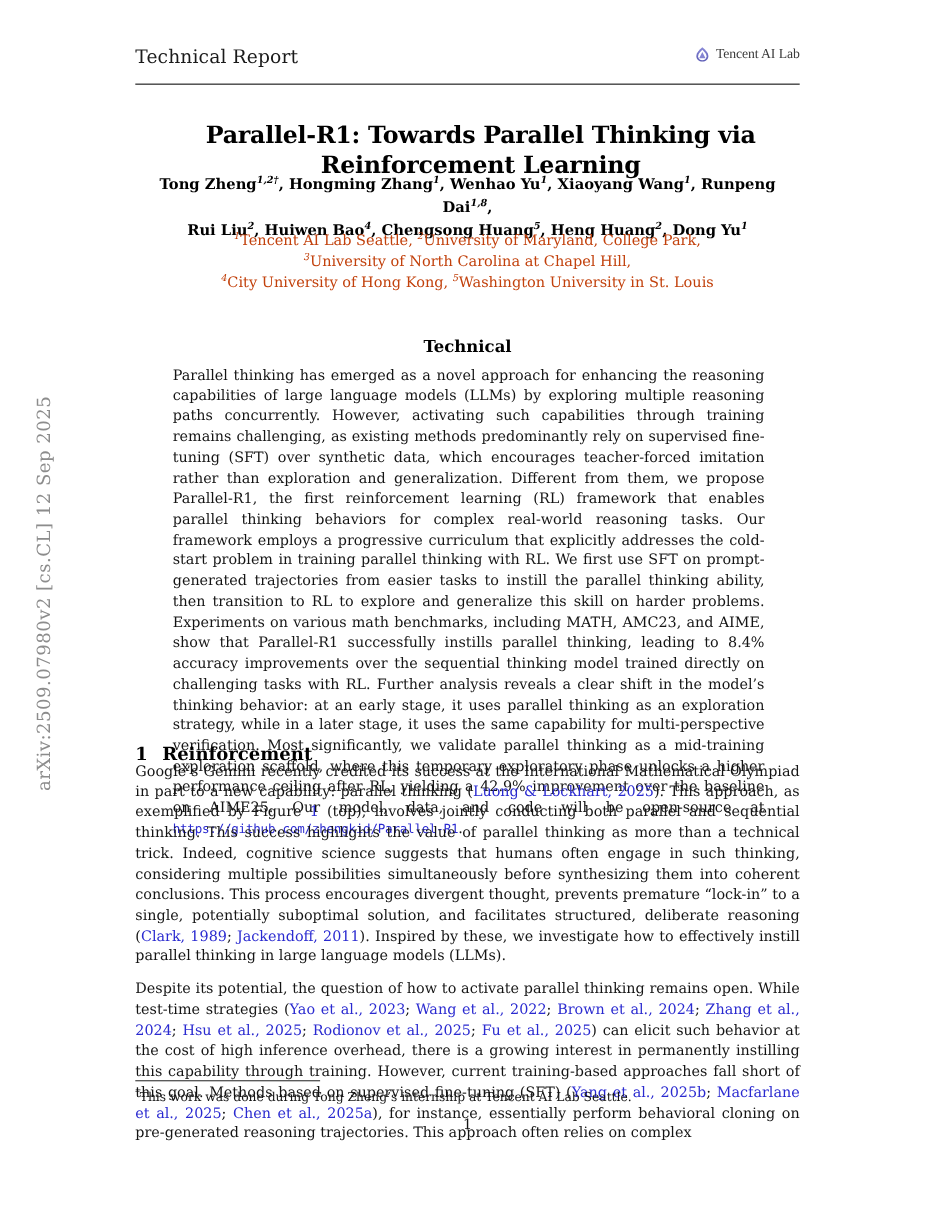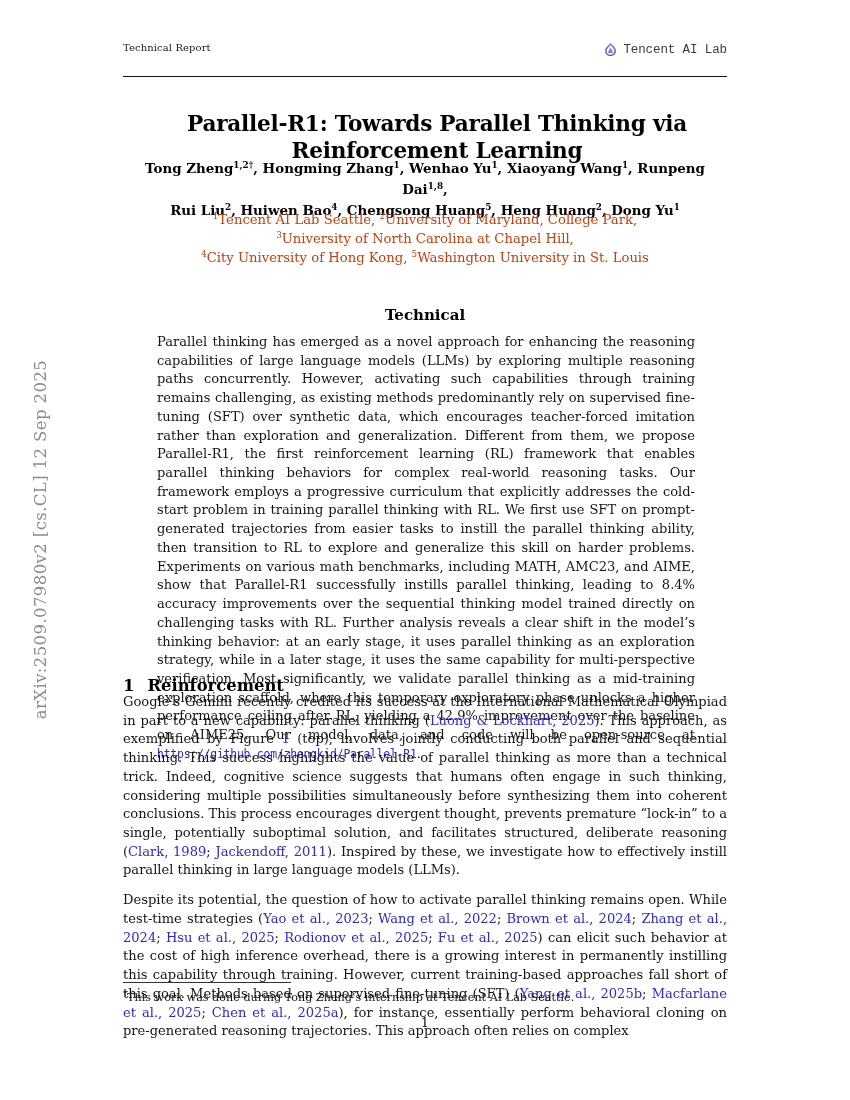--- a/index.html
+++ b/index.html
@@ -58,37 +58,37 @@
     width: 604px;
     height: 28px;
     display: flex;
     align-items: flex-start;
     justify-content: space-between;
     border-bottom: 1.6px solid #111;
     padding-bottom: 6px;
   }
   #header-left {
     font-family: "DejaVu Serif", serif;
-    font-size: 10px;
+    font-size: 17px;
     color: #1a1a1a;
     letter-spacing: 0.1px;
   }
   #header-right {
     display: flex;
     align-items: center;
     gap: 5px;
   }
   .logo-mark {
     width: 15px;
     height: 15px;
     flex: 0 0 auto;
     display: block;
   }
   #brand-text {
-    font-family: Liberation Mono, monospace;
+    font-family: Liberation Serif, serif;
     font-size: 12.5px;
     color: #3b3b3b;
     letter-spacing: -0.1px;
   }
 
   
   #paper-title {
     position: absolute;
     left: 12px;
     top: 97px;
@@ -113,20 +113,21 @@
     font-weight: bold;
     font-size: 13.4px;
     line-height: 1.55;
     color: #000;
   }
   #authors sup, #affiliations sup {
     font-size: 0.66em;
     font-weight: normal;
     vertical-align: super;
     line-height: 0;
+    font-style: italic;
   }
   #authors sup { font-weight: bold; }
 
   
   #affiliations {
     position: absolute;
     left: 10px;
     top: 210px;
     width: 584px;
     text-align: center;

